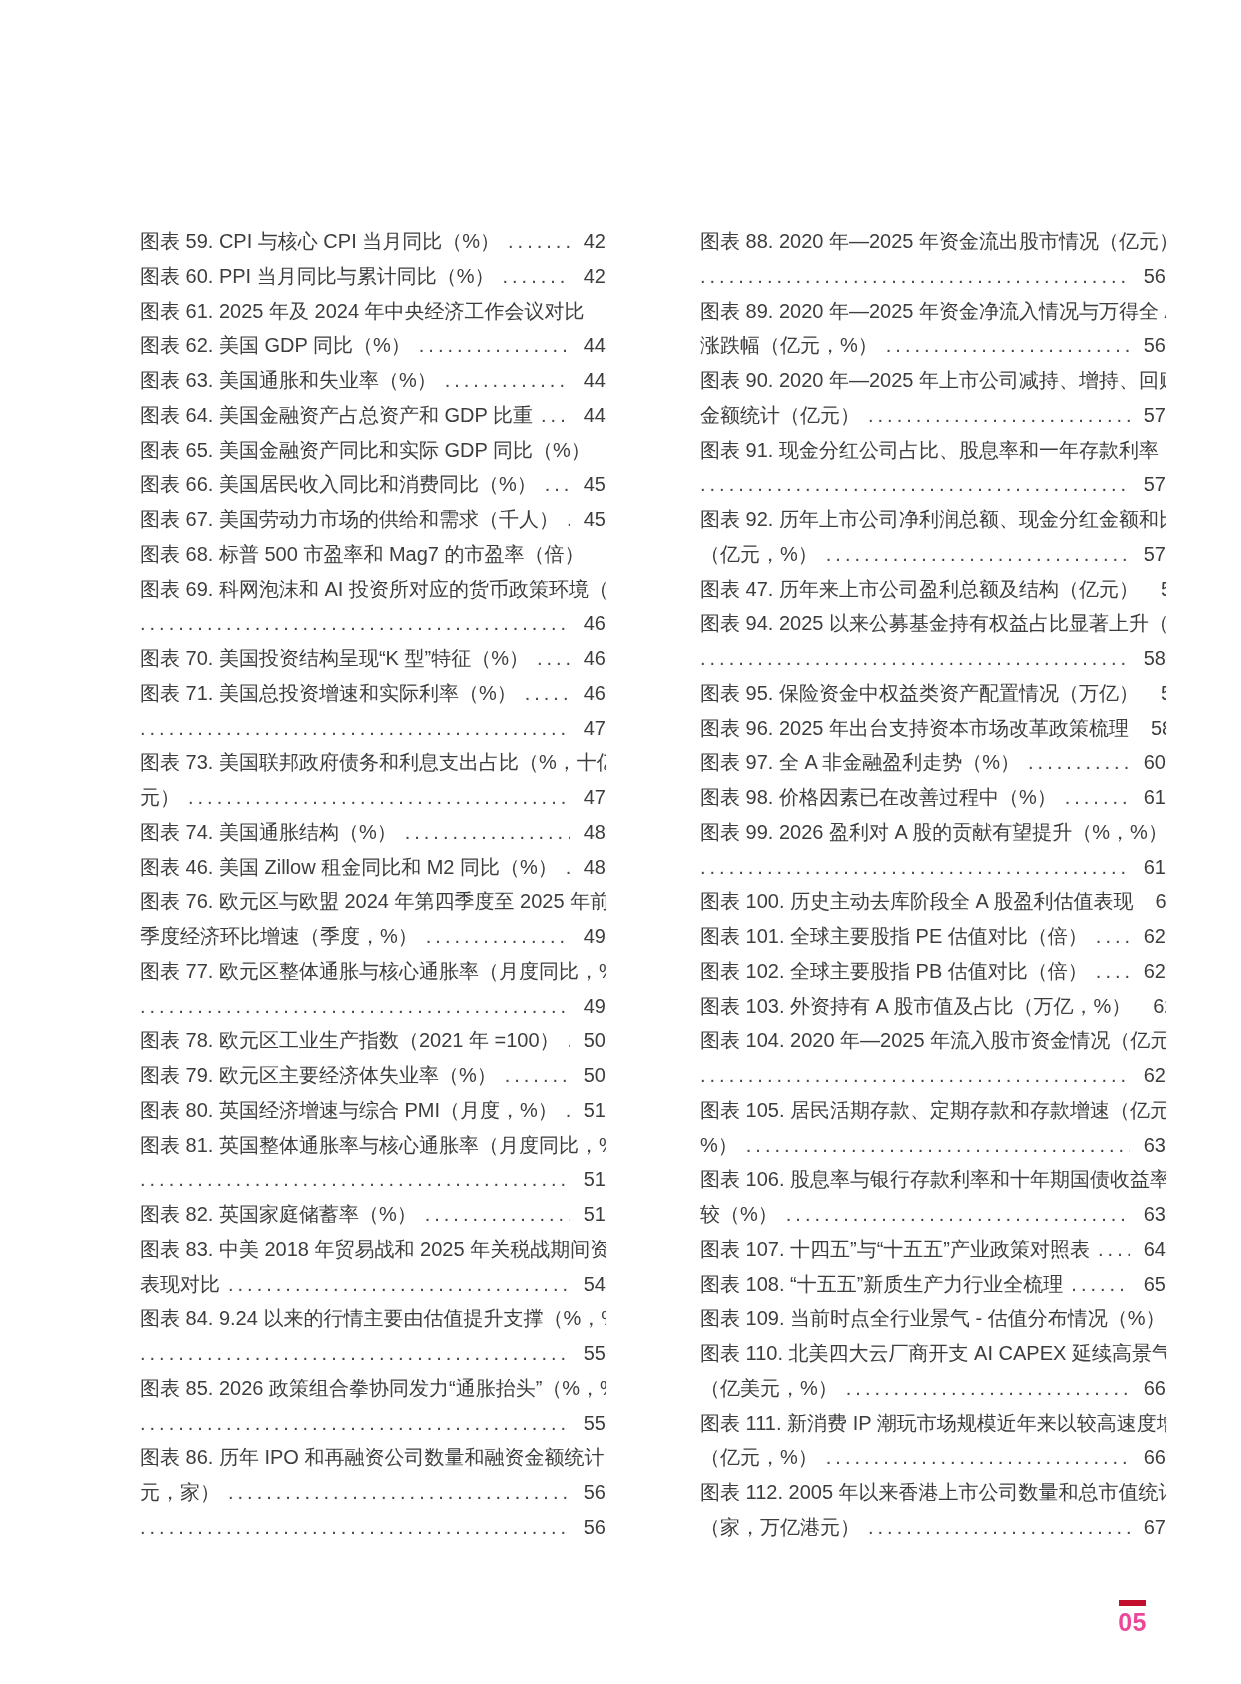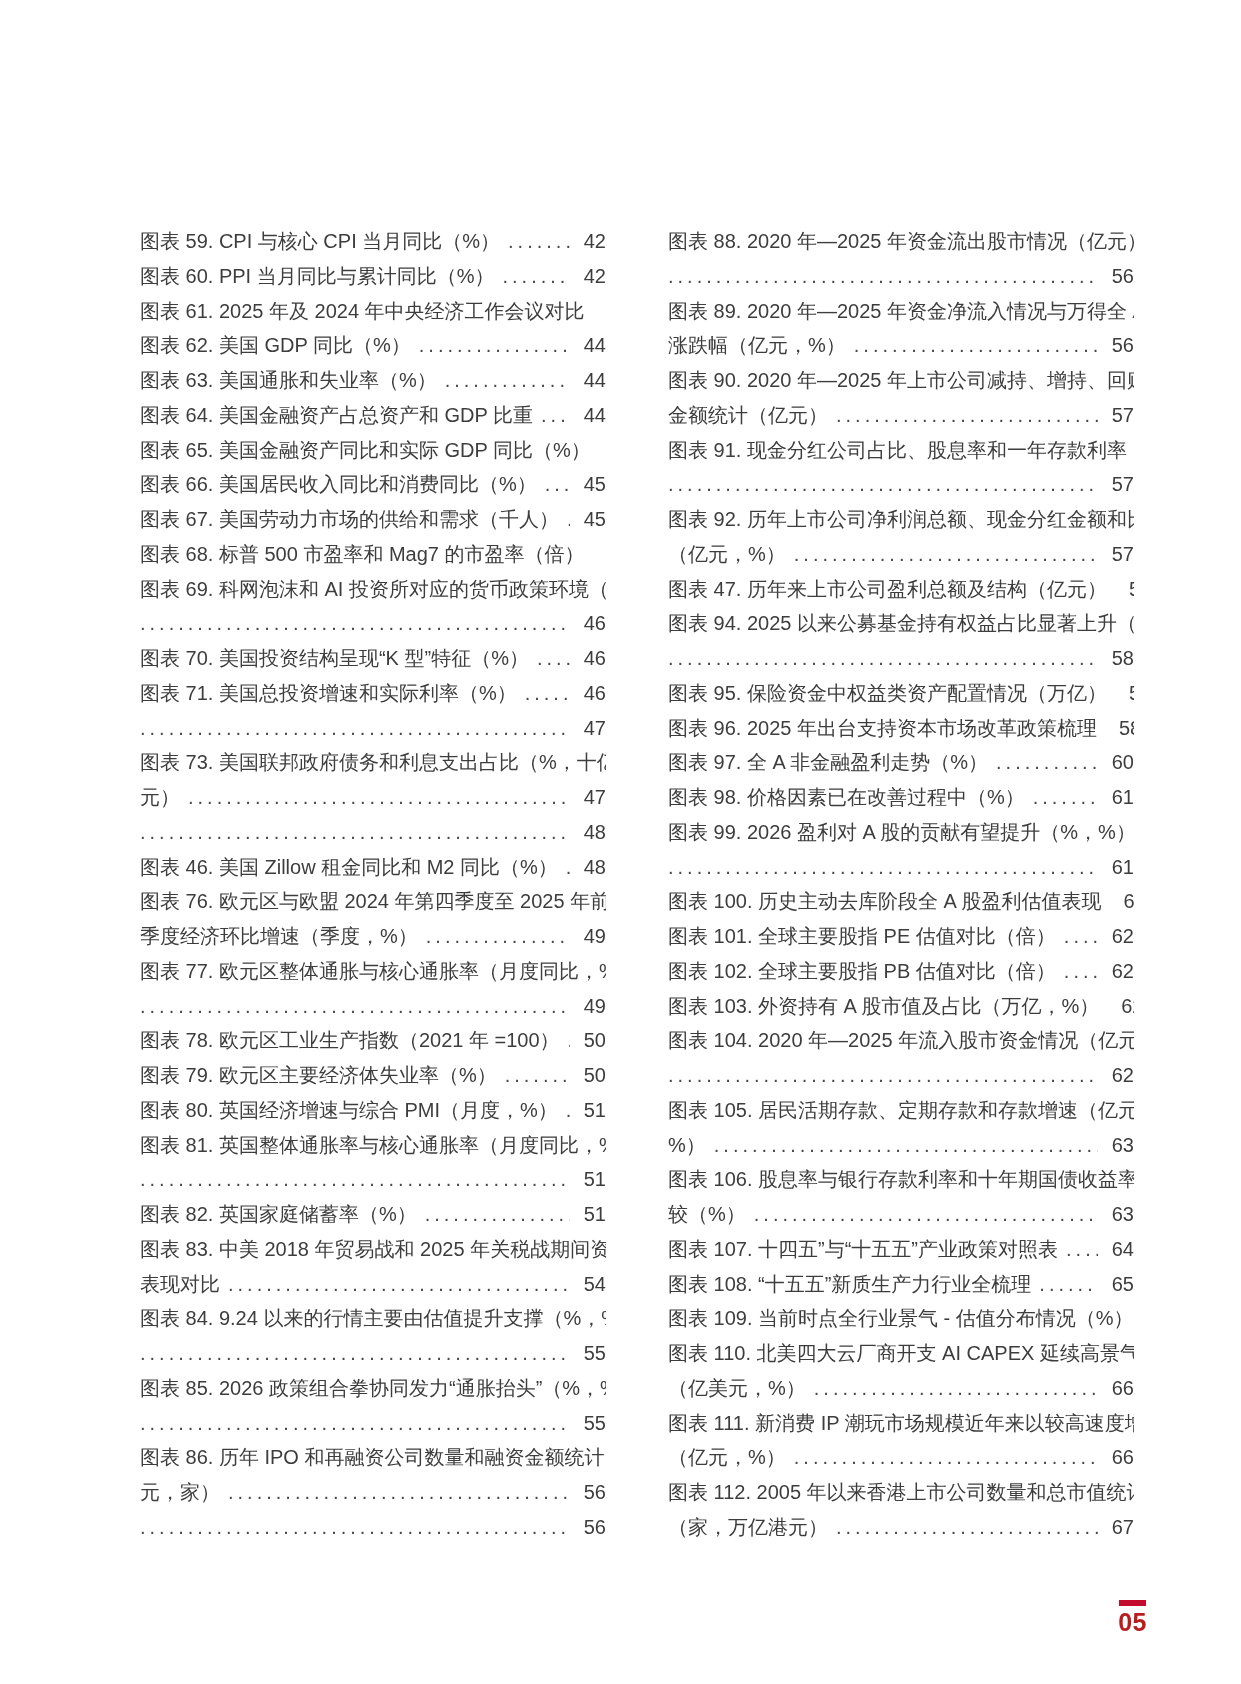--- a/index.html
+++ b/index.html
@@ -5,21 +5,21 @@
   html, body { margin: 0; padding: 0; }
   body {
     width: 1241px; height: 1684px;
     background: #ffffff;
     font-family: "Liberation Sans", "DejaVu Sans", sans-serif;
     font-size: 20px;
     color: #3d3d3d;
   }
   .page { position: relative; width: 1241px; height: 1684px; background: #fff; overflow: hidden; }
 
-  .columns { position: absolute; left: 140px; top: 224px; display: flex; gap: 62px; }
+  .columns { position: absolute; left: 140px; top: 224px; display: flex; gap: 94px; }
   .col { width: 466px; }
 
   .toc-line {
     display: flex;
     align-items: baseline;
     height: 34.75px;
     line-height: 34.75px;
     overflow: hidden;
   }
   .toc-line .t { white-space: nowrap; }
@@ -36,21 +36,21 @@
     content: "..........................................................................................................................................................";
   }
   .toc-line .pg { flex: 0 0 auto; margin-left: 14px; }
 
   .accent-bar {
     position: absolute; top: 1600px; right: 95px;
     width: 27px; height: 6px; background: #c30d2e;
   }
   .page-num {
     position: absolute; top: 1608px; right: 94px;
-    font-size: 25px; font-weight: 700; color: #b91c1c; letter-spacing: 0.5px;
+    font-size: 25px; font-weight: 700; color: #ec4899; letter-spacing: 0.5px;
   }
 </style>
 </head>
 <body style="color: rgb(61, 61, 61);">
 
 <div class="page">
 
   <div class="columns">
     <div class="col" id="col-left">
         <div class="toc-line">
@@ -129,20 +129,21 @@
         <div class="toc-line noleader">
       <span class="t">图表 73. 美国联邦政府债务和利息支出占比（%，十亿美</span>
 
     </div>
         <div class="toc-line">
       <span class="t">元）</span>
       <span class="leader"></span>
       <span class="pg">47</span>
     </div>
         <div class="toc-line">
+      <span class="t">图表 74. 美国通胀结构（%）</span>
       <span class="leader"></span>
       <span class="pg">48</span>
     </div>
         <div class="toc-line">
       <span class="t">图表 46. 美国 Zillow 租金同比和 M2 同比（%）</span>
       <span class="leader"></span>
       <span class="pg">48</span>
     </div>
         <div class="toc-line noleader">
       <span class="t">图表 76. 欧元区与欧盟 2024 年第四季度至 2025 年前三</span>

